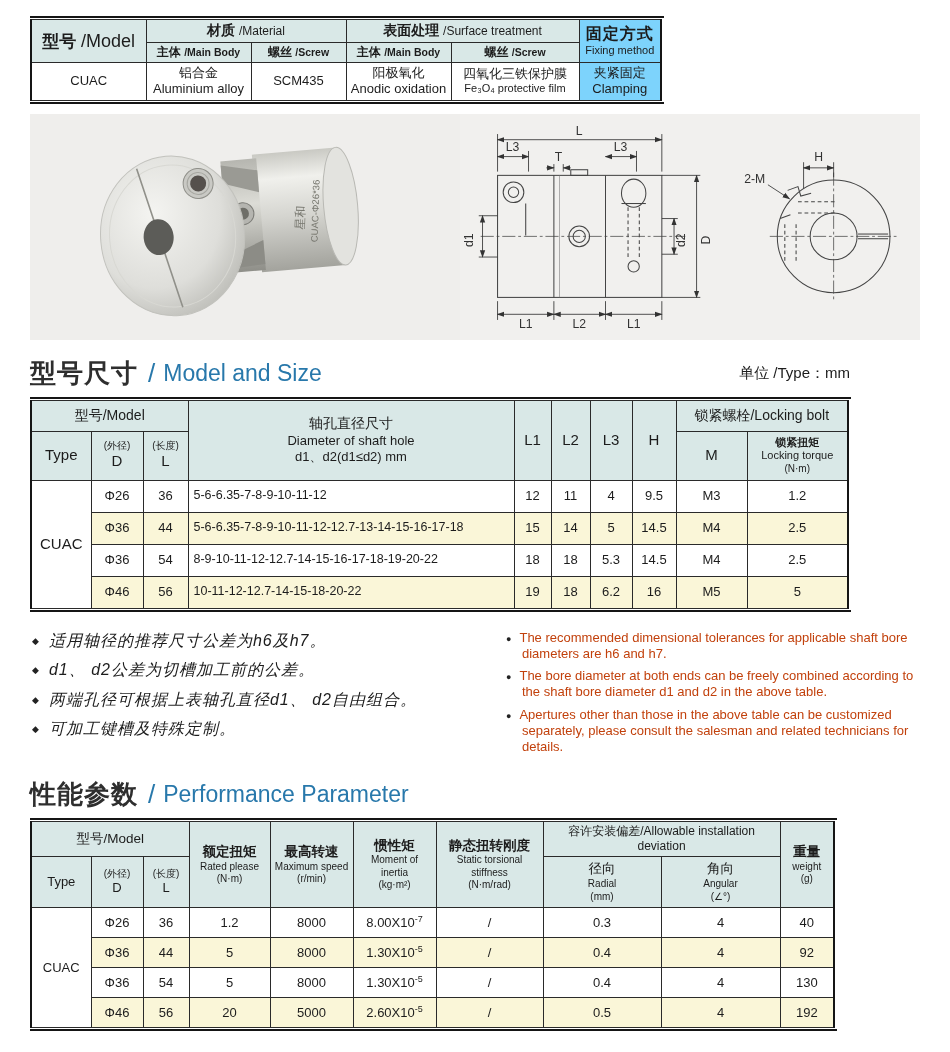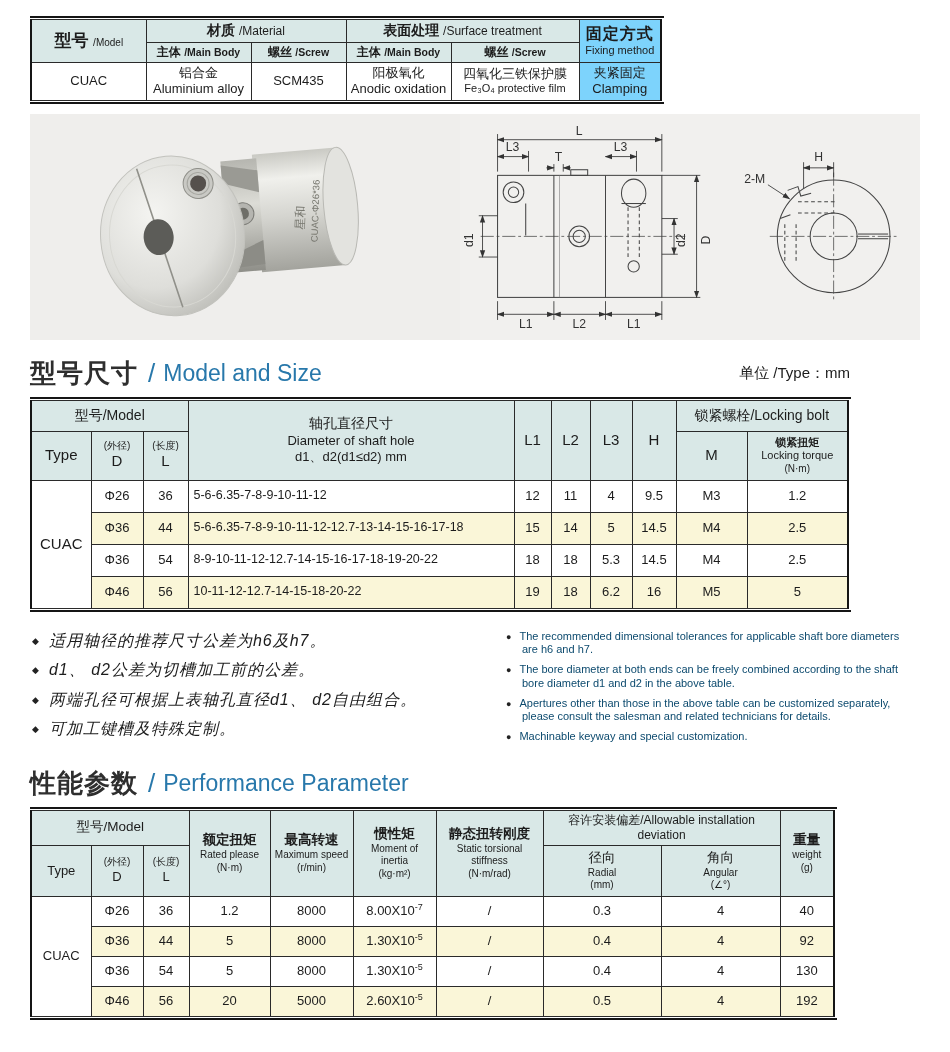--- a/index.html
+++ b/index.html
@@ -12,21 +12,21 @@
   table.grid{border-left:2px solid #151515;border-right:2px solid #151515;border-top:1px solid #151515;border-bottom:1px solid #151515;}
   table.grid td{border:1px solid #2a2a2a;text-align:center;vertical-align:middle;padding:2px 3px;line-height:1.25;}
   .hd{background:#d9e8e7;}
   .alt{background:#faf6d8;}
   .fix{background:#7dd3fc;}
   .zh-big{font-size:16px;font-weight:bold;letter-spacing:1px;}
   .sm{font-size:11px;}
   .xs{font-size:10px;}
   .spec{width:630px;font-size:13px;}
   .spec .mh{font-size:17px;font-weight:bold;}
-  .spec .mh .en{font-size:10px;font-weight:normal;}
+  .spec .mh .en{font-size:18px;font-weight:normal;}
   .spec .h1{font-size:14px;font-weight:bold;}
   .spec .h1 .en{font-size:12px;font-weight:normal;}
   .spec .h2{font-size:12px;font-weight:bold;}
   .spec .h2 .en{font-size:10.5px;font-weight:bold;}
 
   .visual-row{margin-top:10px;display:flex;background:#f1f0ee;height:226px;}
   .photo-box{width:430px;height:226px;background:#efeeec;}
   .draw-box{flex:1;height:226px;}
 
   .sec-head{display:flex;align-items:center;margin:16px 0 6px 0;}
@@ -50,21 +50,21 @@
   .perf-tbl td{height:25px;}
   .perf-tbl tr.hrow1 td{height:26px;}
   .perf-tbl tr.hrow2 td{height:46px;}
   sup{font-size:9px;}
 
   .notes{display:flex;gap:24px;margin:12px 2px 4px 2px;}
   .notes .col-zh{width:450px;}
   .notes .col-en{flex:1;}
   .nzh{font-size:16px;line-height:1.6;margin:4px 0;letter-spacing:1px;font-style:italic;}
   .nzh::before{content:"◆";font-size:9px;margin-right:9px;vertical-align:2px;color:#222;}
-  .nen{font-size:11px;line-height:1.25;margin:6px 0;padding-left:16px;text-indent:-16px;color:#0c4a6e;}
+  .nen{font-size:13px;line-height:1.25;margin:6px 0;padding-left:16px;text-indent:-16px;color:#c2410c;}
   .nen::before{content:"●";font-size:9px;margin-right:8px;color:#222;}
   svg text{font-family:"Liberation Sans","DejaVu Sans",sans-serif;}
 </style>
 </head>
 <body>
 
 <div class="page">
 
   <div class="dbl" style="width:634px;">
   <table class="spec grid">
@@ -356,21 +356,20 @@
     <div class="col-zh">
       <div class="nzh">适用轴径的推荐尺寸公差为h6及h7。</div>
       <div class="nzh">d1、 d2公差为切槽加工前的公差。</div>
       <div class="nzh">两端孔径可根据上表轴孔直径d1、 d2自由组合。</div>
       <div class="nzh">可加工键槽及特殊定制。</div>
     </div>
     <div class="col-en">
       <div class="nen">The recommended dimensional tolerances for applicable shaft bore diameters are h6 and h7.</div>
       <div class="nen">The bore diameter at both ends can be freely combined according to the shaft bore diameter d1 and d2 in the above table.</div>
       <div class="nen">Apertures other than those in the above table can be customized separately, please consult the salesman and related technicians for details.</div>
-      <div class="nen">Machinable keyway and special customization.</div>
     </div>
   </div>
 
   <div class="sec-head">
     <span class="zh">性能参数</span>
     <span class="sep">/</span>
     <span class="en">Performance Parameter</span>
   </div>
 
   <div class="dbl" style="width:807px;">

